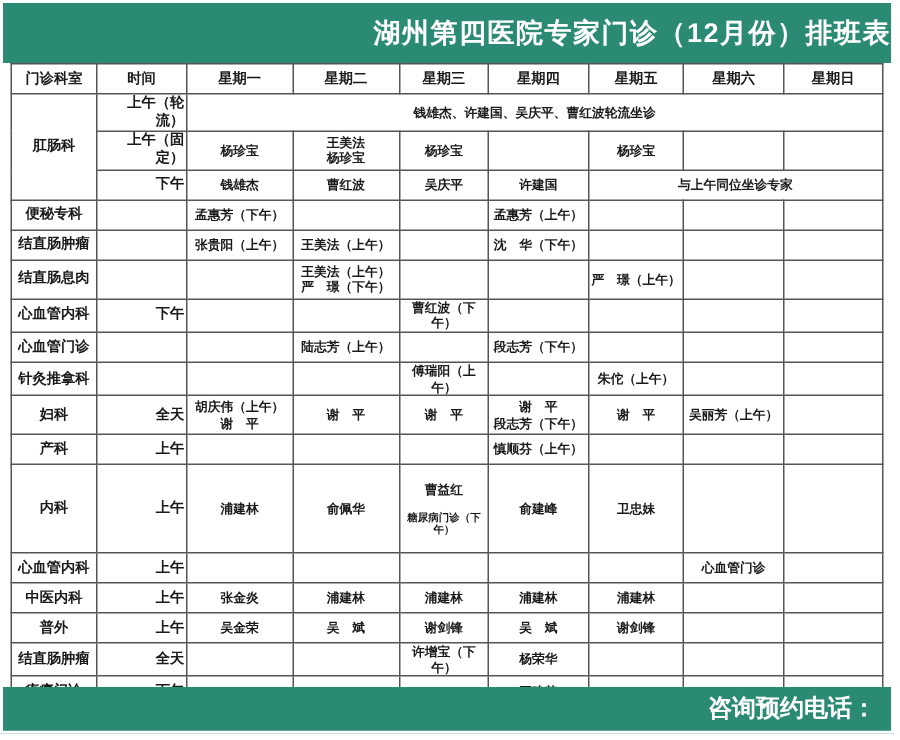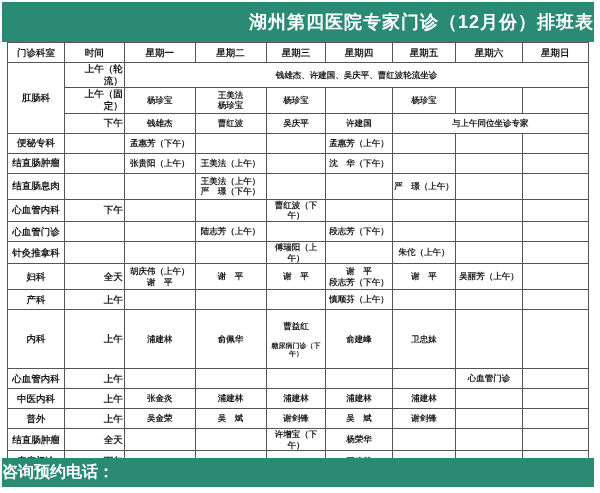--- a/index.html
+++ b/index.html
@@ -28,21 +28,21 @@
   }
   .schedule th{font-size:9.5px;height:16px;margin-top:44px;}
   td.dept{font-size:9.5px;margin-top:45px;}
   td.time{font-size:9.5px;text-align:right;}
   td.day{font-size:8.5px;}
   tr.row{height:20px;}
   tr.tall{height:26px;}
   .sub{font-size:7px;line-height:1.1;}
   .footer-bar{
     height:29px;flex:0 0 29px;background:#2A8A74;display:flex;align-items:center;
-    justify-content:flex-start;padding-right:10px;box-sizing:border-box;
+    justify-content:flex-end;padding-right:10px;box-sizing:border-box;
   }
   .footer-bar span{color:#ffffff;font-size:16px;font-weight:bold;}
 </style>
 </head>
 <body>
 
 <div class="page">
 
   <div class="title-bar">
     <h1>湖州第四医院专家门诊（12月份）排班表</h1>

